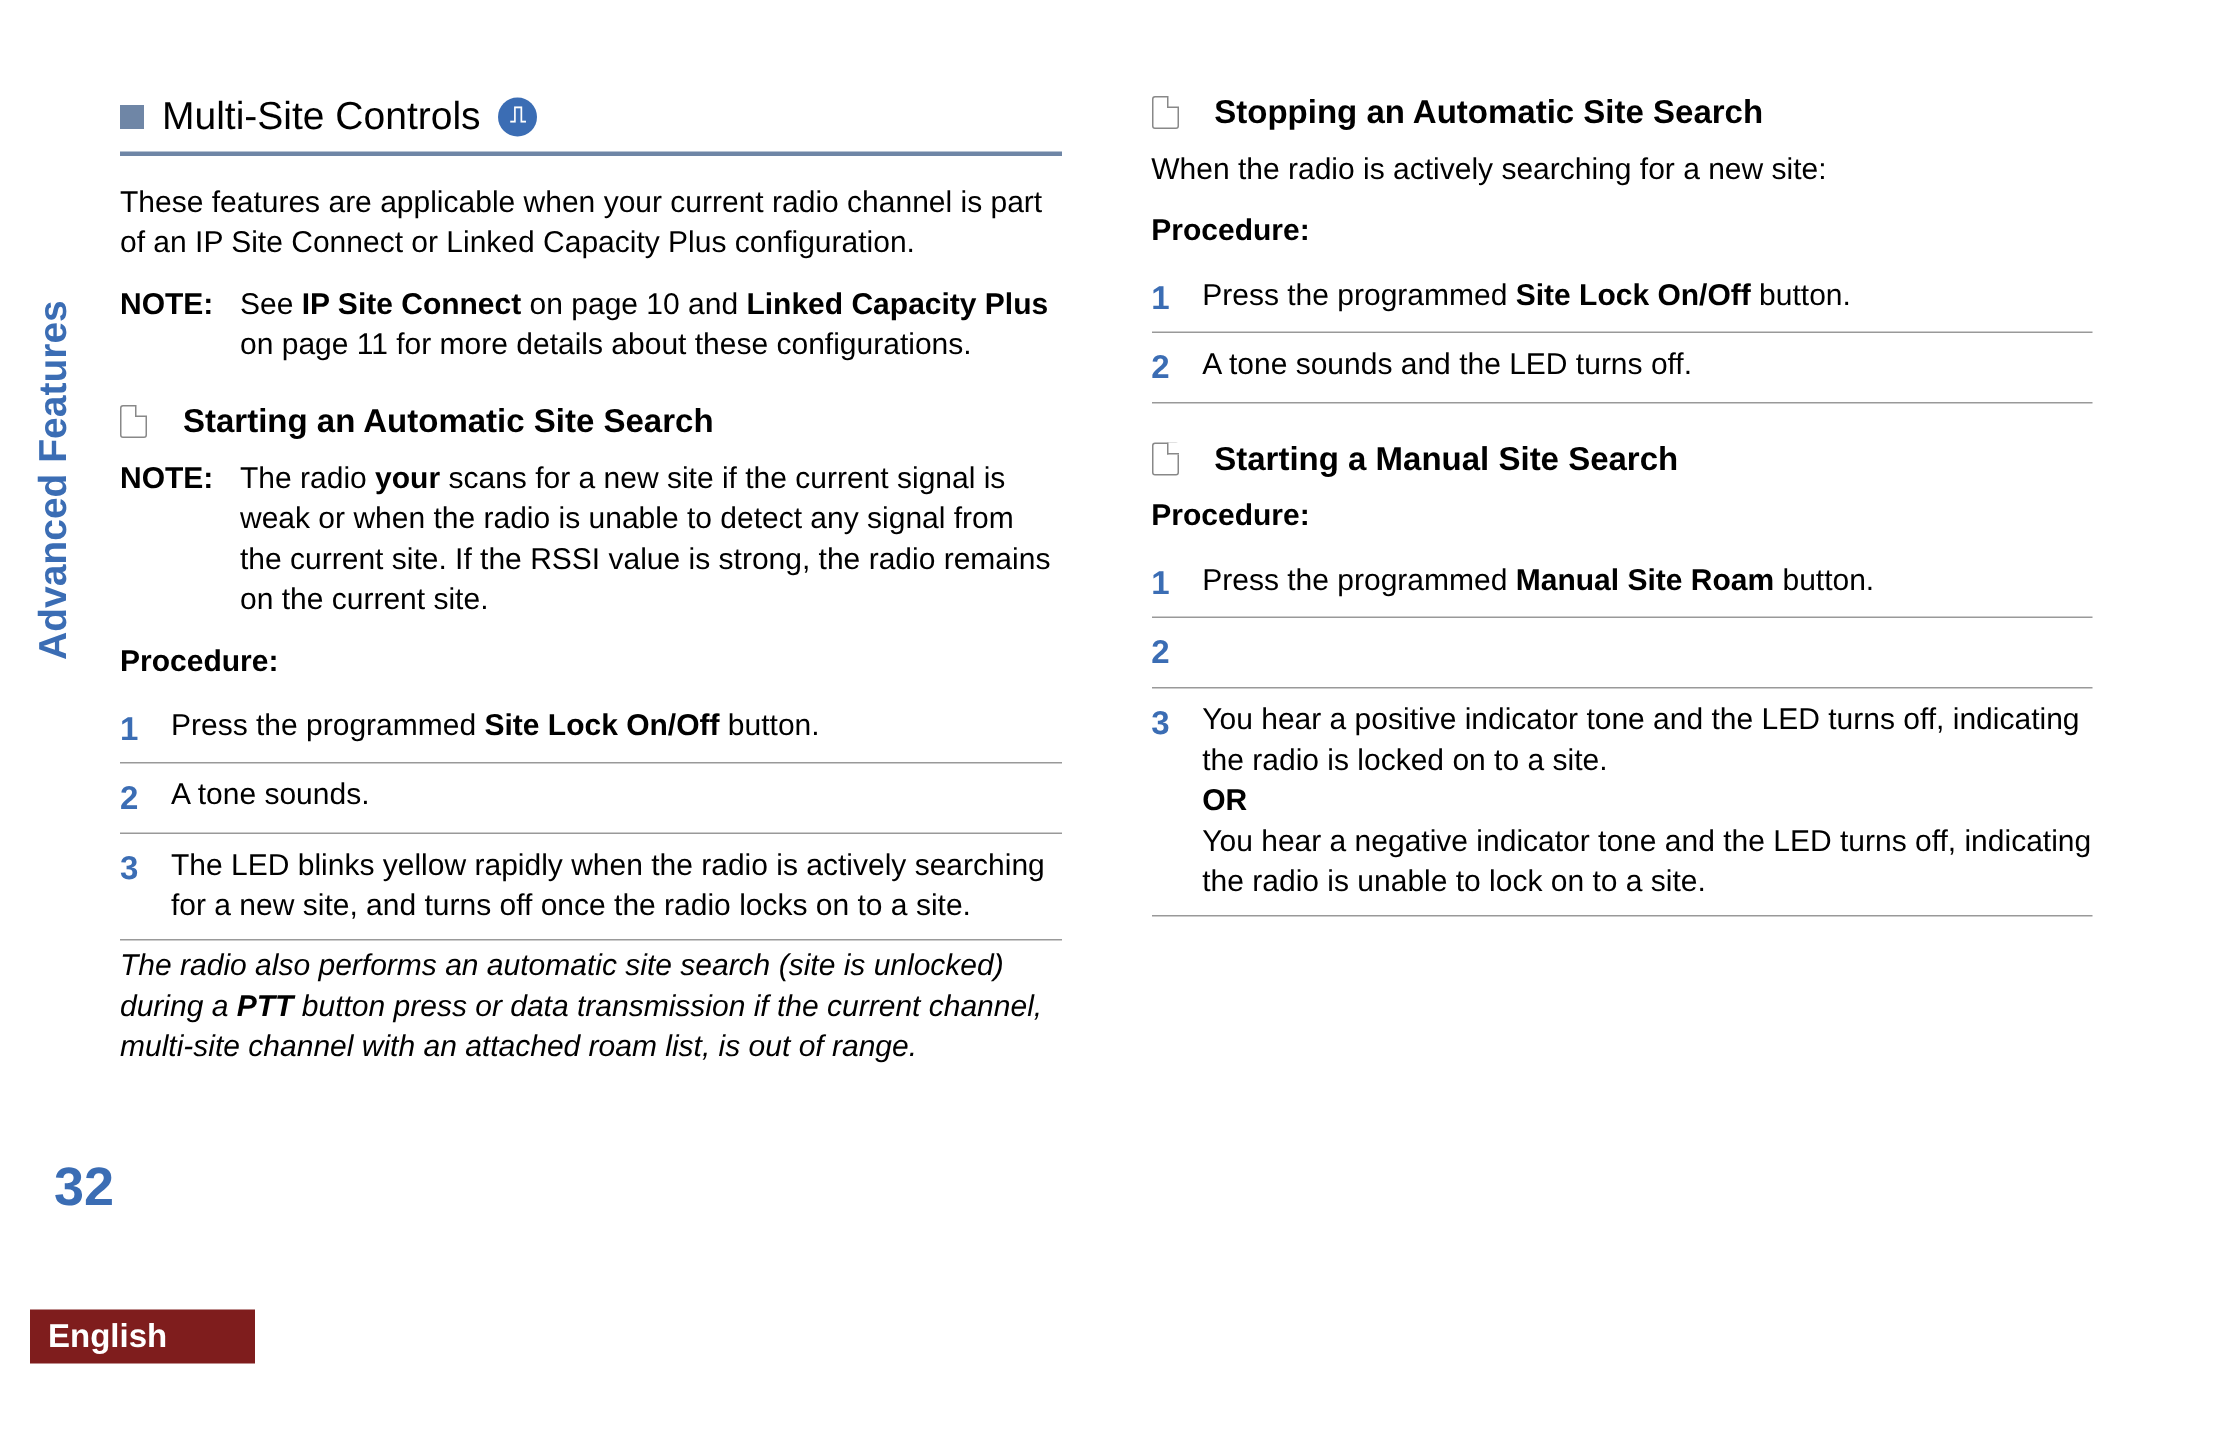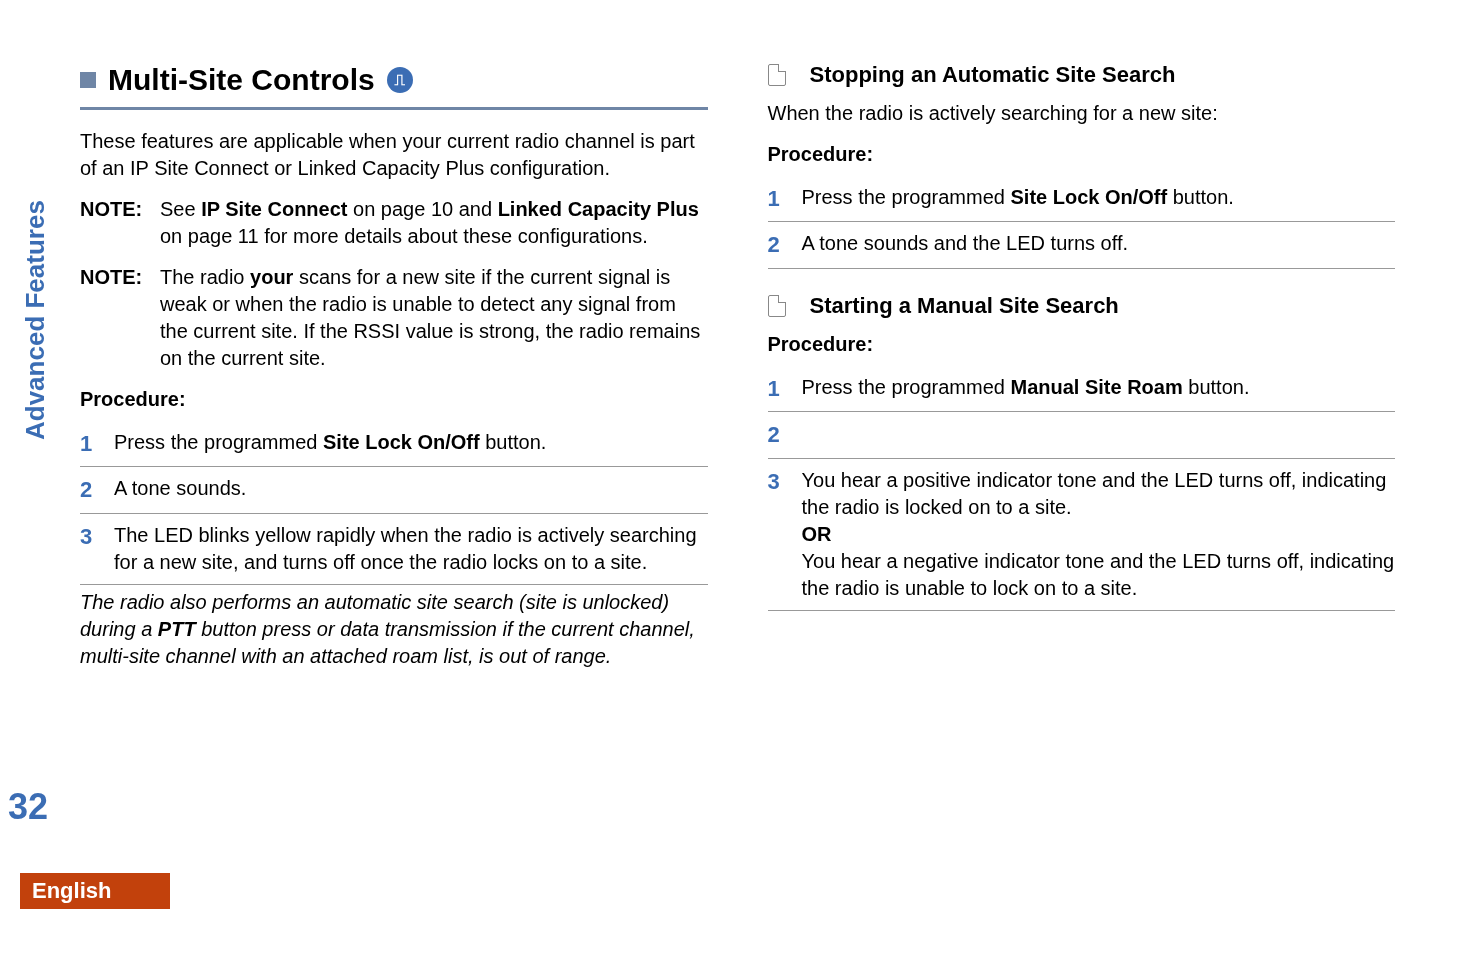--- a/index.html
+++ b/index.html
@@ -31,56 +31,55 @@
     top: 440px;
     transform: rotate(-90deg);
     transform-origin: left top;
     font-size: 26px;
     font-weight: bold;
     color: #3b6db4;
     white-space: nowrap;
   }
   .page-num {
     position: absolute;
-    left: 8px;
+    left: 36px;
     top: 770px;
     font-size: 36px;
     font-weight: bold;
     color: #3b6db4;
-    margin-top: 16px;
   }
   .lang-tab {
     position: absolute;
     left: 20px;
     bottom: 45px;
     width: 150px;
     height: 36px;
-    background: #c2410c;
+    background: #7f1d1d;
     color: #fff;
     font-size: 22px;
     font-weight: bold;
     display: flex;
     align-items: center;
     padding-left: 12px;
   }
   .main-heading {
     display: flex;
     align-items: center;
     gap: 12px;
     margin-bottom: 6px;
     margin-top: 20px;
   }
   .main-heading .sq {
     width: 16px;
     height: 16px;
     background: #6f86a6;
   }
   .main-heading h2 {
-    font-size: 30px;
-    font-weight: bold;
+    font-size: 26px;
+    font-weight: normal;
   }
   .heading-icon {
     width: 26px;
     height: 26px;
     background: #3b6db4;
     border-radius: 50%;
     display: inline-flex;
     align-items: center;
     justify-content: center;
     color: #fff;
@@ -161,20 +160,24 @@
 
     <p>These features are applicable when your current radio channel is part of an IP Site Connect or Linked Capacity Plus configuration.</p>
 
     <div class="note">
       <div class="note-label">NOTE:</div>
       <div class="note-body">
         <span>See </span><b>IP Site Connect</b><span> on page 10 and </span><b>Linked Capacity Plus</b><span> on page 11 for more details about these configurations.</span>
       </div>
     </div>
 
+    <div class="sub-heading">
+      <span class="doc-icon"></span>
+      <h3>Starting an Automatic Site Search</h3>
+    </div>
 
     <div class="note">
       <div class="note-label">NOTE:</div>
       <div class="note-body">
         <span>The radio </span><b>your</b><span> scans for a new site if the current signal is weak or when the radio is unable to detect any signal from the current site. If the RSSI value is strong, the radio remains on the current site.</span>
       </div>
     </div>
 
     <div class="procedure-label">Procedure:</div>
 

